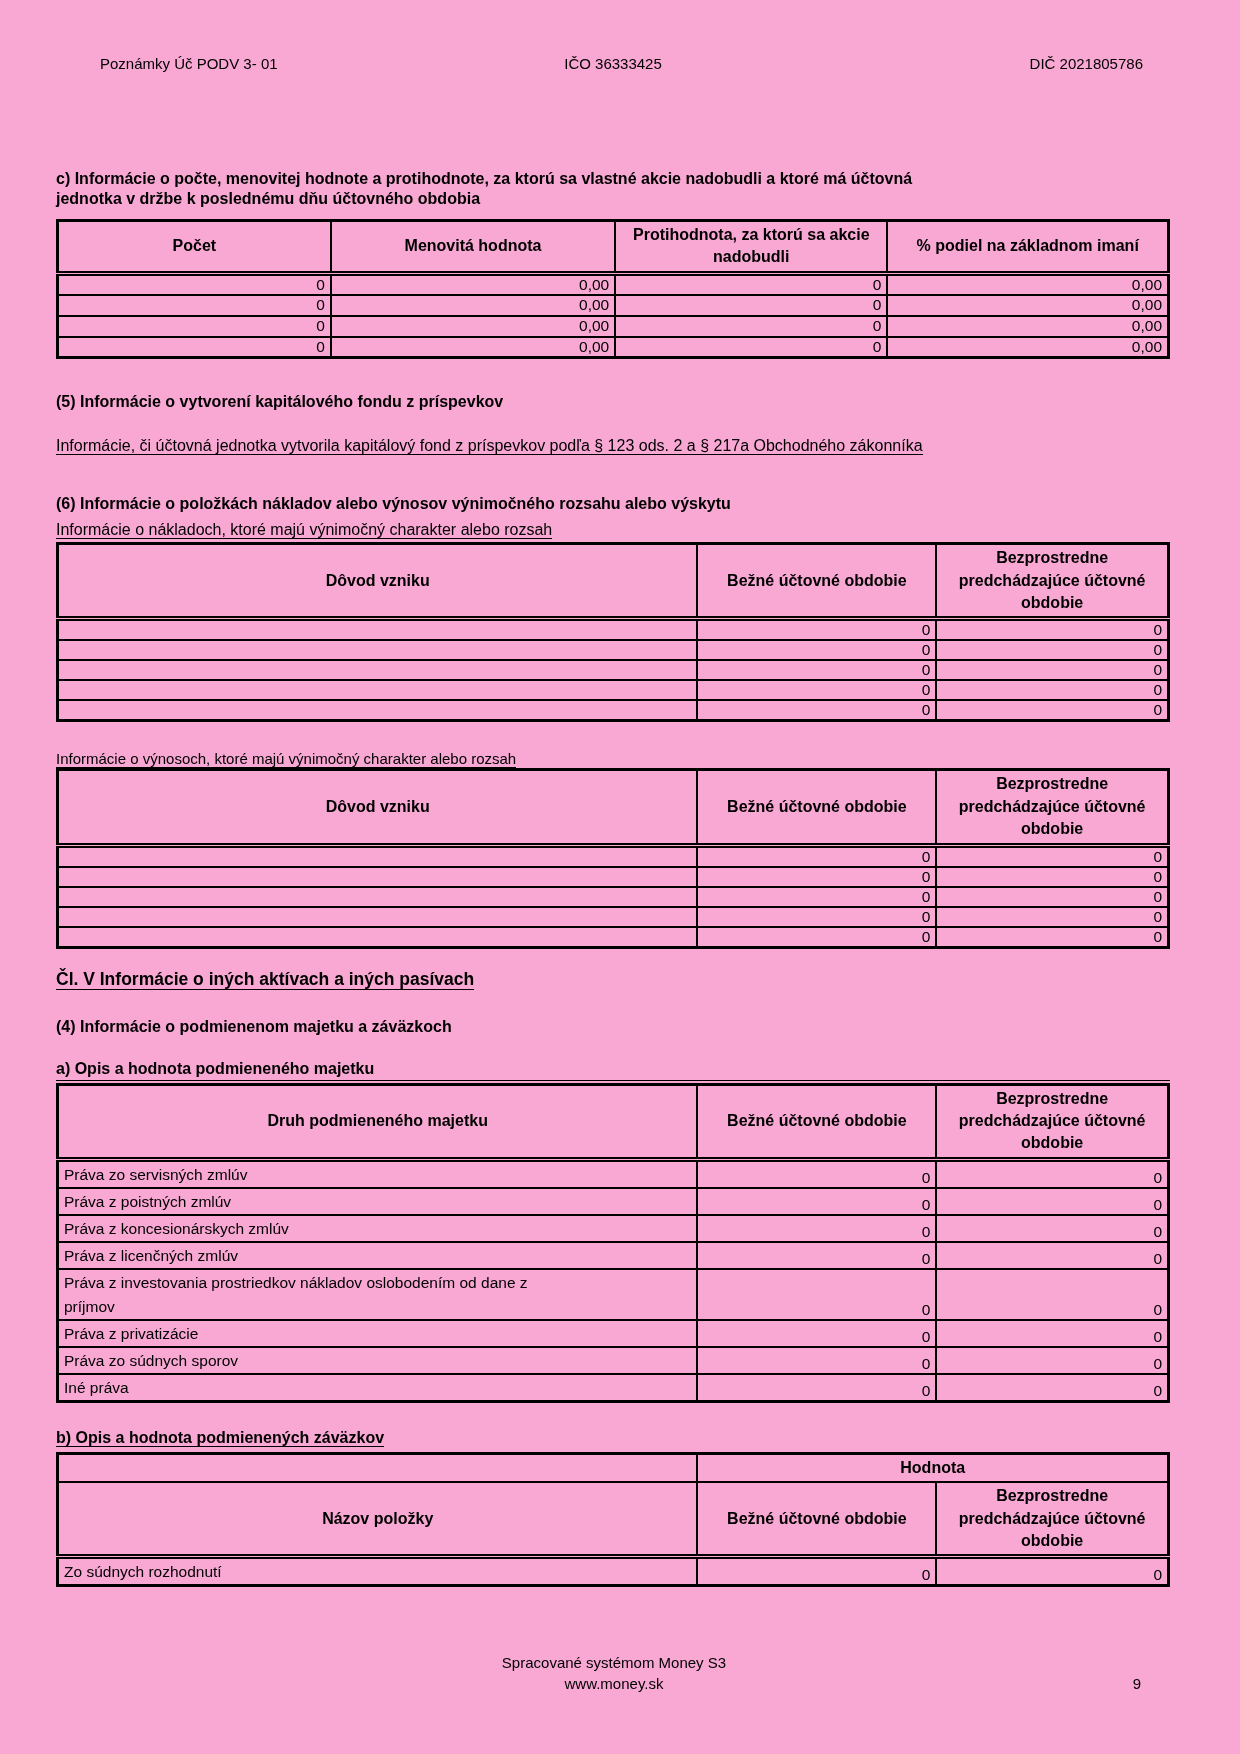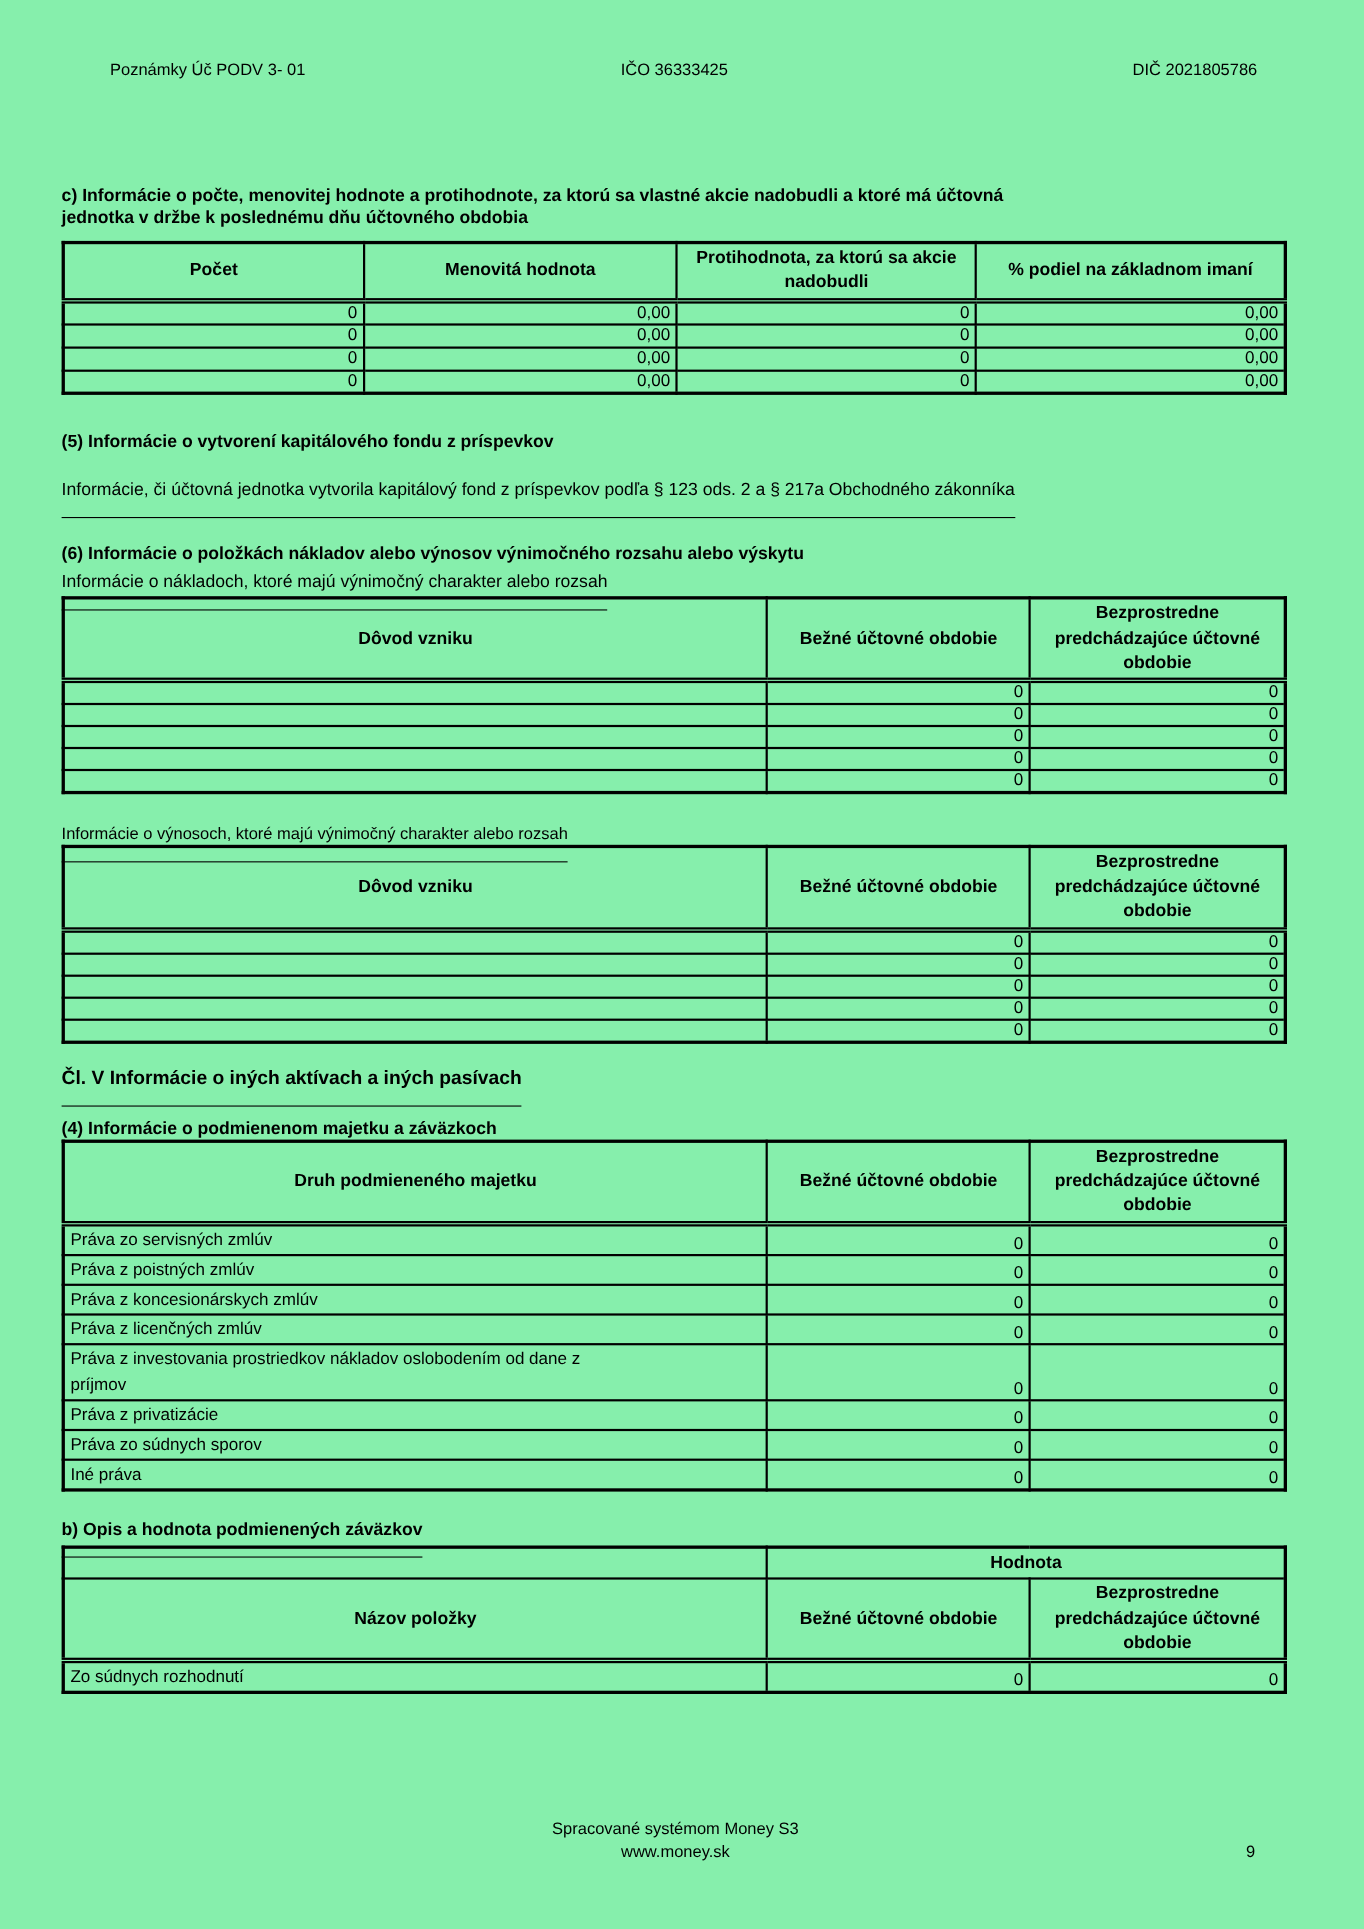--- a/index.html
+++ b/index.html
@@ -1,21 +1,21 @@
 <!DOCTYPE html>
 <html><head>
 <meta charset="utf-8">
 <style>
   * { box-sizing: border-box; }
   html, body { margin: 0; padding: 0; background: #ffffff; }
   .page {
     position: relative;
     width: 1240px;
     height: 1754px;
-    background: #86efac;
+    background: #f9a8d4;
     color: #000;
     font-family: "Liberation Sans", sans-serif;
     overflow: hidden;
   }
   p { margin: 0; }
 
   
   .doc-header {
     position: absolute;
     top: 55px; left: 56px;
@@ -23,21 +23,21 @@
     font-size: 15px;
   }
   .dh-left   { position: absolute; left: 44px; top: 0; }
   .dh-center { position: absolute; left: 50%; top: 0; transform: translateX(-50%); }
   .dh-right  { position: absolute; right: 27px; top: 0; padding-left: 36px; }
 
   
   .content { position: absolute; left: 56px; top: 73px; width: 1114px; }
 
   .b16 { font-weight: bold; font-size: 16px; }
-  .u { border-bottom: 1.5px solid #000; padding-bottom: 16px; }
+  .u { border-bottom: 1.5px solid #000; padding-bottom: 0; }
 
   .title-c { margin: 96px 0 10px; line-height: 20px; white-space: pre-line; }
   .s5-title { margin-top: 34px; }
   .s5-body  { margin-top: 26px; font-size: 16px; }
   .s6-title { margin-top: 40px; }
   .caption  { margin-top: 8px; margin-bottom: 3px; font-size: 16px; }
   .caption2 { margin-top: 28px; margin-bottom: 1px; font-size: 15px; }
   .art-title { font-size: 17.5px; font-weight: bold; margin-top: 20px; }
   .sec1-title { margin-top: 28px; }
   .a-title { margin-top: 24px; border-bottom: 1.5px solid #000; padding-bottom: 2px; margin-bottom: 2px; }
@@ -229,20 +229,21 @@
             <td>0</td>
             <td>0</td>
           </tr>
         </tbody>
     </table>
 
     <p class="art-title"><span class="u">Čl. V Informácie o iných aktívach a iných pasívach</span></p>
 
     <p class="b16 sec1-title">(4) Informácie o podmienenom majetku a záväzkoch</p>
 
+    <p class="b16 a-title">a) Opis a hodnota podmieneného majetku</p>
 
     <table class="t t2">
       <colgroup>
         <col style="width:57.6%">
           <col style="width:21.5%">
           <col style="width:20.9%">
       </colgroup>
       <thead>
         <tr>
           <th>Druh podmieneného majetku</th>

